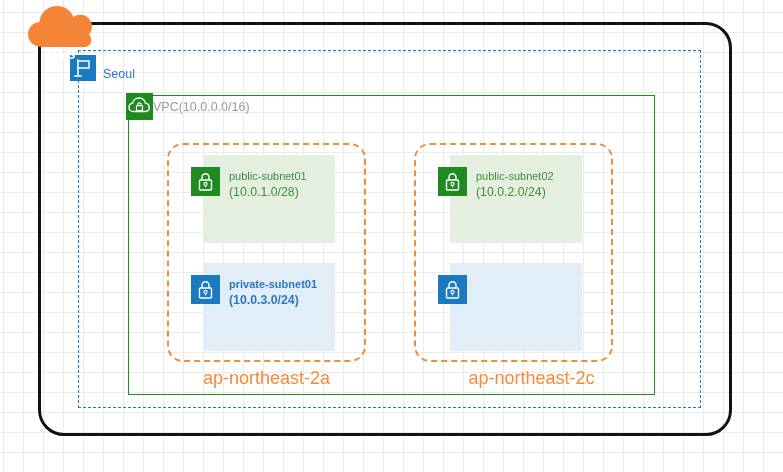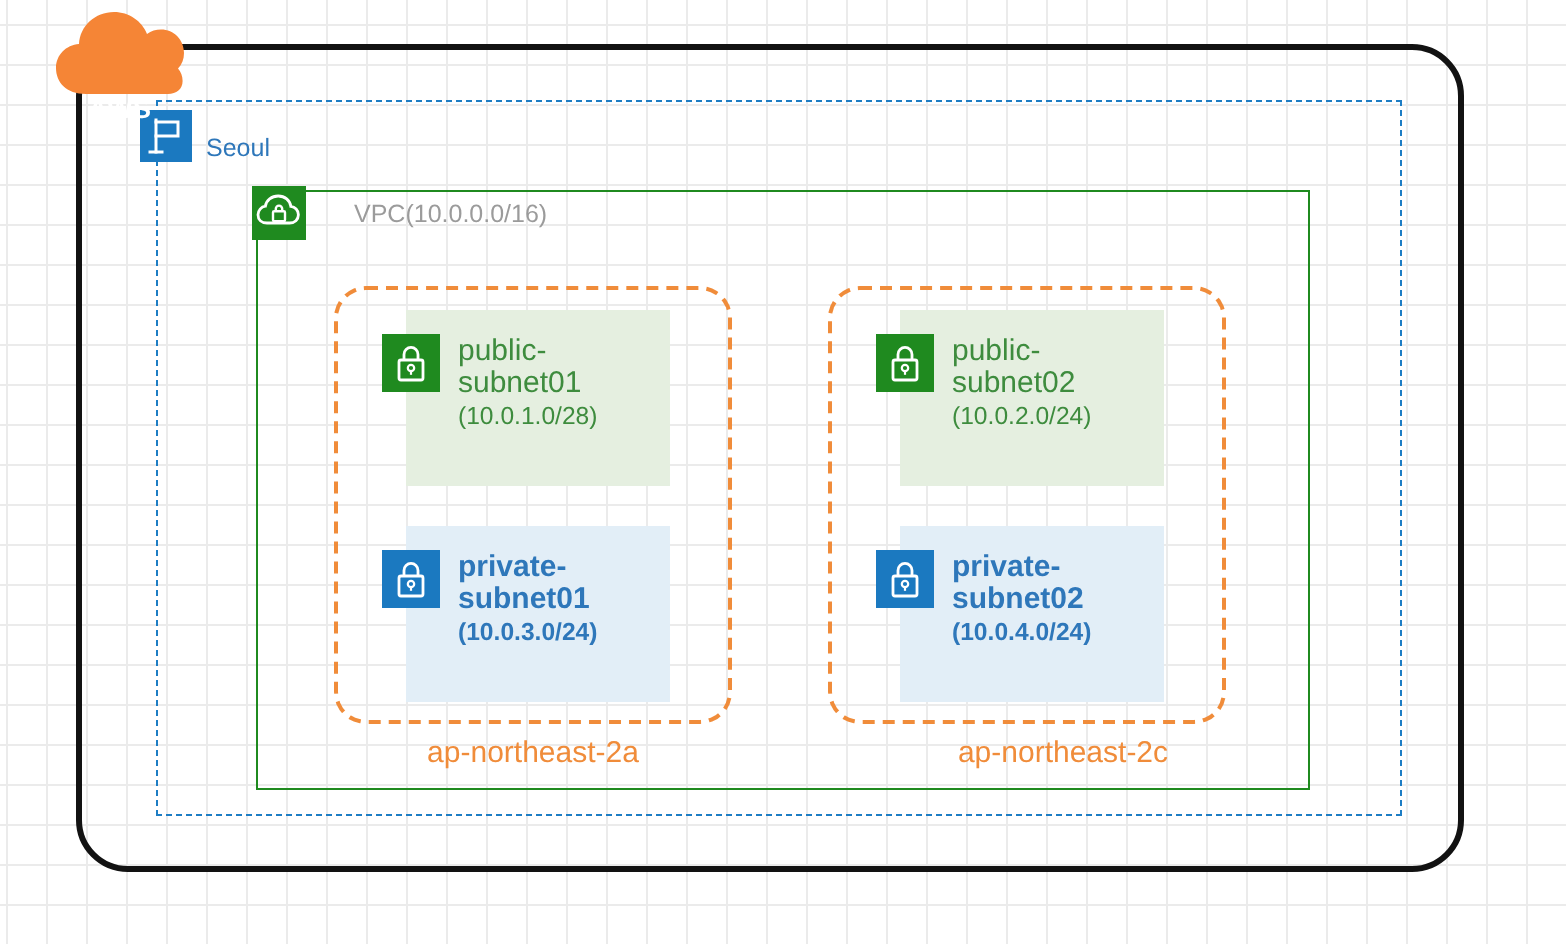--- a/index.html
+++ b/index.html
@@ -104,21 +104,21 @@
     border: 1.6px solid #1f8a1f;
     box-sizing: border-box;
     background: transparent;
   }
   #vpc-header {
     position: absolute;
     left: 126px;
     top: 93px;
     display: flex;
     align-items: center;
-    gap: 24px;
+    gap: 0;
     z-index: 4;
   }
   .vpc-icon {
     width: 27px;
     height: 27px;
     background: #1f8a1f;
     display: block;
     flex: 0 0 auto;
   }
   #vpc-label {
@@ -129,21 +129,21 @@
 
   
   .az-box {
     position: absolute;
     border: 2.6px dashed #f08c3a;
     border-radius: 16px;
     box-sizing: border-box;
   }
   .az-label {
     position: absolute;
-    font-size: 15px;
+    font-size: 18px;
     color: #f08c3a;
     white-space: nowrap;
     text-align: center;
   }
 
   #az-a      { left: 167px; top: 143px; width: 199px; height: 219px; }
   #az-a-label{ left: 167px; top: 368px; width: 199px; }
   #az-c      { left: 414px; top: 143px; width: 199px; height: 219px; }
   #az-c-label{ left: 432px; top: 368px; width: 199px; }
 
@@ -170,21 +170,21 @@
     flex: 0 0 auto;
     display: block;
   }
   .subnet-icon.green { background: #1f8a1f; }
   .subnet-icon.blue  { background: #1b79c0; }
 
   .subnet-text {
     line-height: 16px;
     padding-top: 1px;
   }
-  .subnet-text .nm  { font-size: 15px; display: block; }
+  .subnet-text .nm  { font-size: 11px; display: block; }
   .subnet-text .cidr{ font-size: 12.3px; display: block; }
   .subnet.public  .subnet-text .nm,
   .subnet.public  .subnet-text .cidr  { color: #3e8c3e; }
   .subnet.private .subnet-text .nm,
   .subnet.private .subnet-text .cidr  { color: #2e77ba; }
 
   
   #subnet-pub-01  { left: 203px; top: 155px; width: 132px; height: 88px; }
   #subnet-prv-01  { left: 203px; top: 263px; width: 132px; height: 88px; }
   #subnet-pub-02  { left: 450px; top: 155px; width: 132px; height: 88px; }
@@ -295,20 +295,16 @@
   <div class="subnet private" id="subnet-prv-02">
     <div class="subnet-head">
       <span class="subnet-icon blue">
         <svg width="29" height="29" viewBox="0 0 29 29" xmlns="http://www.w3.org/2000/svg">
           <rect x="8.5" y="13" width="12" height="10" rx="1" fill="none" stroke="#ffffff" stroke-width="1.4"></rect>
           <path d="M11 13 V10.2 a3.5 3.5 0 0 1 7 0 V13" fill="none" stroke="#ffffff" stroke-width="1.4"></path>
           <circle cx="14.5" cy="17" r="1.6" fill="none" stroke="#ffffff" stroke-width="1.1"></circle>
           <line x1="14.5" y1="18.4" x2="14.5" y2="20.4" stroke="#ffffff" stroke-width="1.1"></line>
         </svg>
       </span>
-      <span class="subnet-text">
-        <span class="nm">private-subnet02</span>
-        <span class="cidr">(10.0.4.0/24)</span>
-      </span>
     </div>
   </div>
 
 </div>
 
 </body></html>

